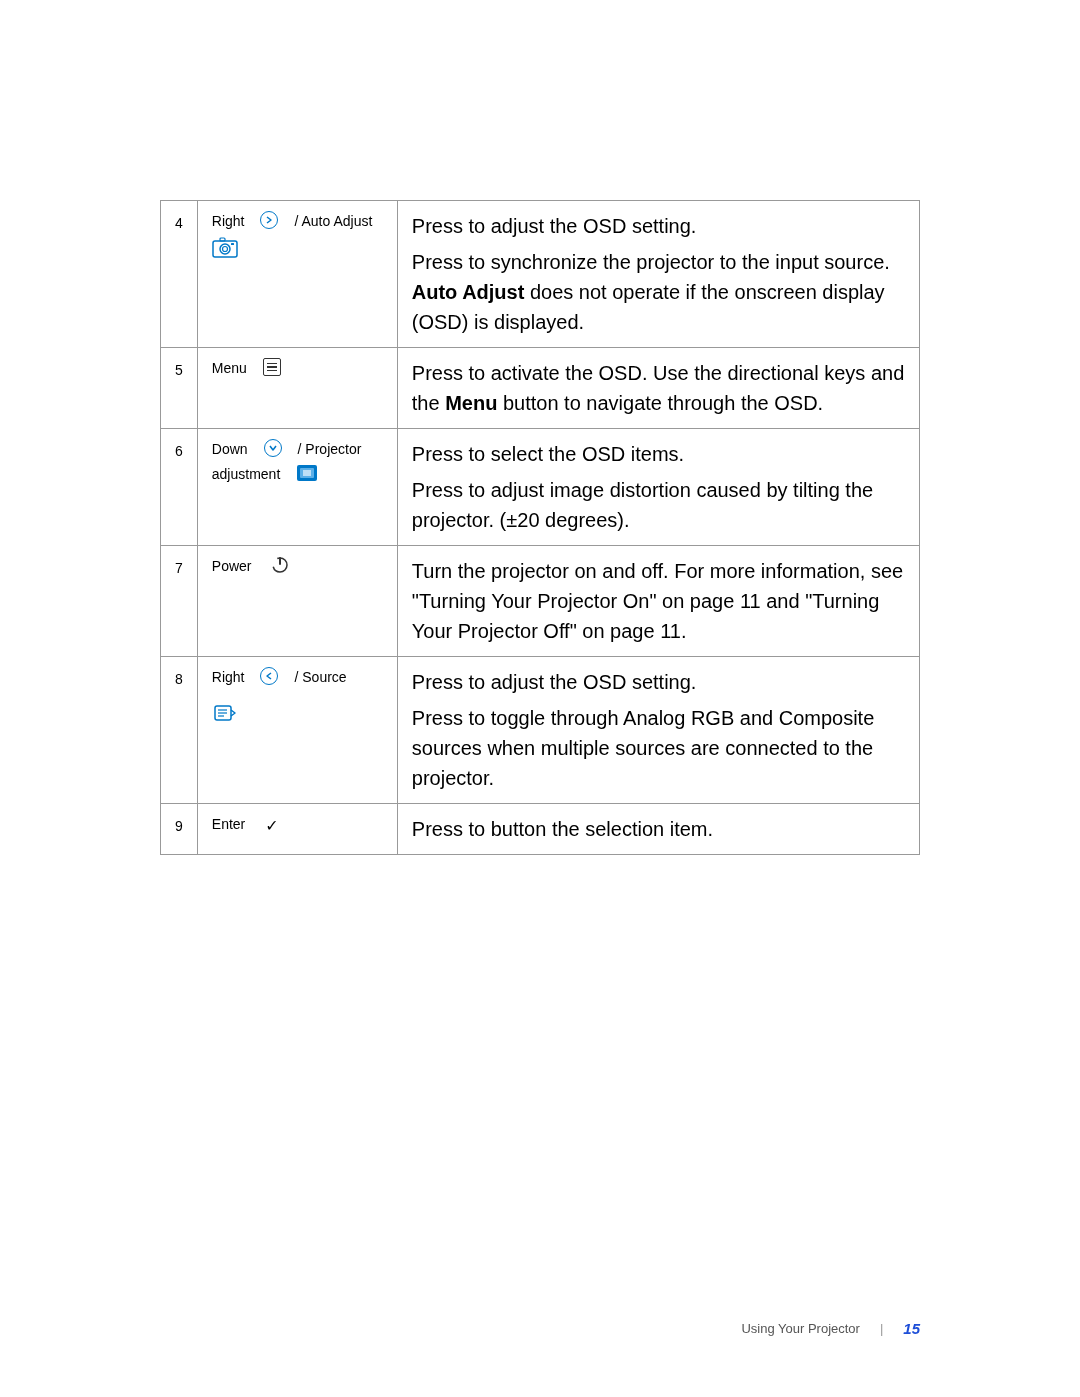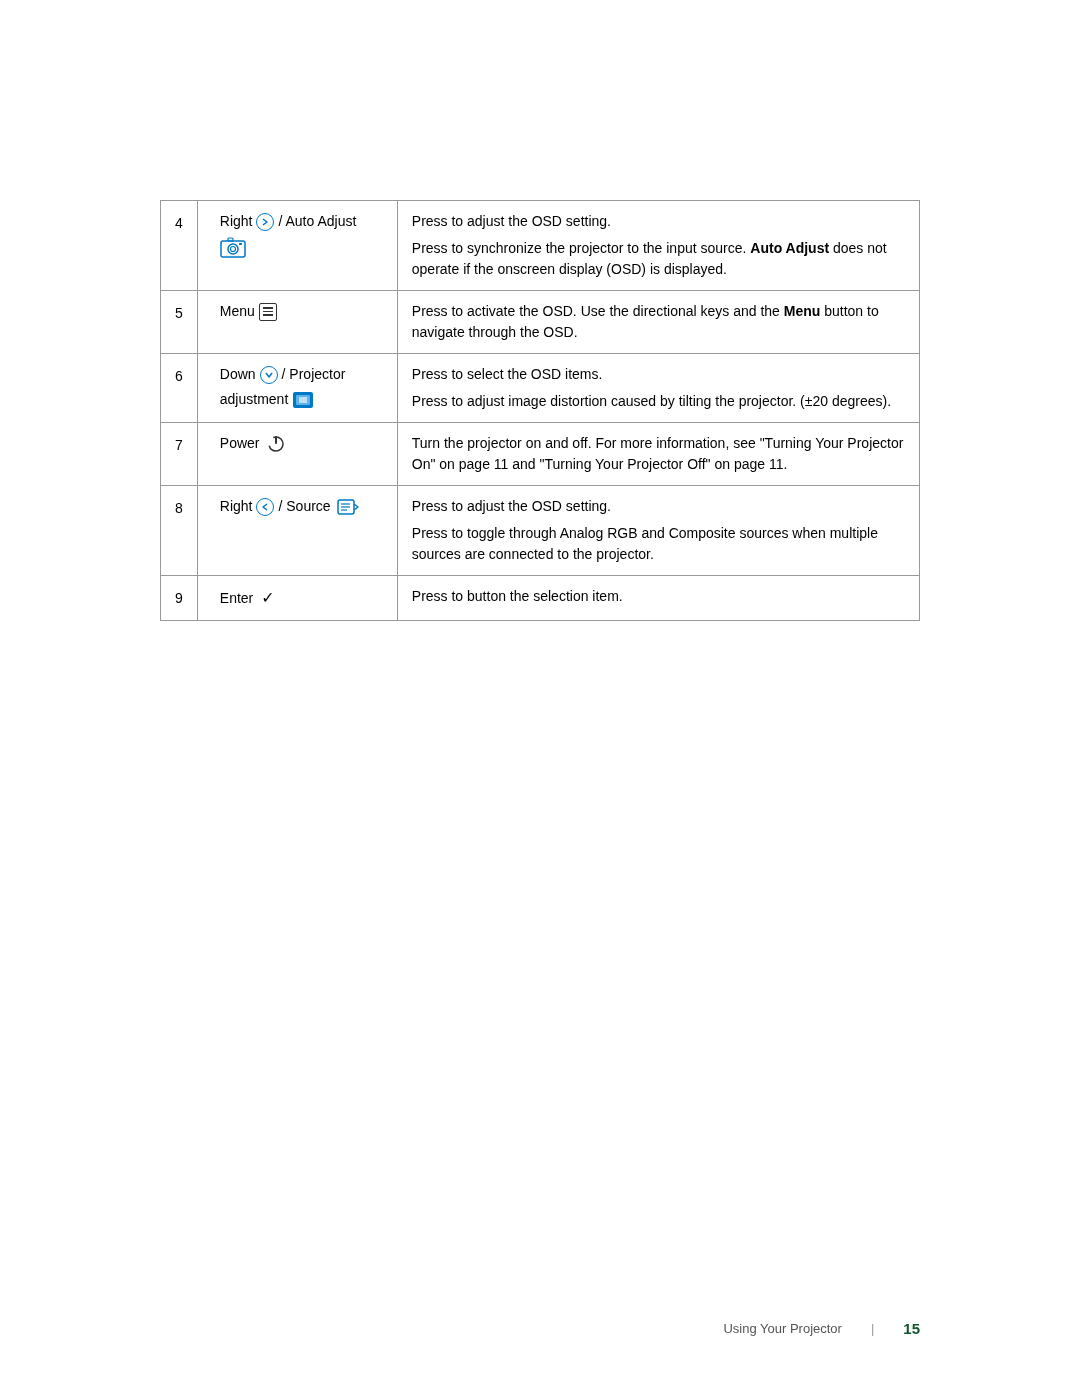--- a/index.html
+++ b/index.html
@@ -45,21 +45,21 @@
       font-size: 14px;
       padding-top: 12px;
     }
 
     td.name-col {
       width: 200px;
       font-size: 14px;
     }
 
     td.desc-col {
-      font-size: 14px;
+      font-size: 20px;
     }
 
     .icon-circle {
       display: inline-flex;
       align-items: center;
       justify-content: center;
       width: 18px;
       height: 18px;
       border: 1.5px solid #0078c8;
       border-radius: 50%;
@@ -100,49 +100,49 @@
     }
 
     .footer {
       position: absolute;
       bottom: 60px;
       right: 160px;
       font-size: 13px;
       color: #333;
       display: flex;
       align-items: center;
-      gap: 29px;
+      gap: 20px;
     }
 
     .footer-text {
       color: #555;
     }
 
     .footer-page {
       font-size: 15px;
       font-weight: bold;
-      color: #14532d;
+      color: #1d4ed8;
+      font-style: italic;
     }
 
     .footer-divider {
       color: #999;
     }
 
     .cell-name-content {
       display: flex;
       flex-direction: column;
       gap: 4px;
     }
 
     .name-line {
       display: flex;
-      align-items: center;
-      gap: 4px;
+      align-items: flex-start;
+      gap: 16px;
       flex-wrap: wrap;
-      margin-left: 8px;
     }
   </style>
 </head>
 <body>
 
 <div class="page-container">
 
   <table>
     <tbody>
 

